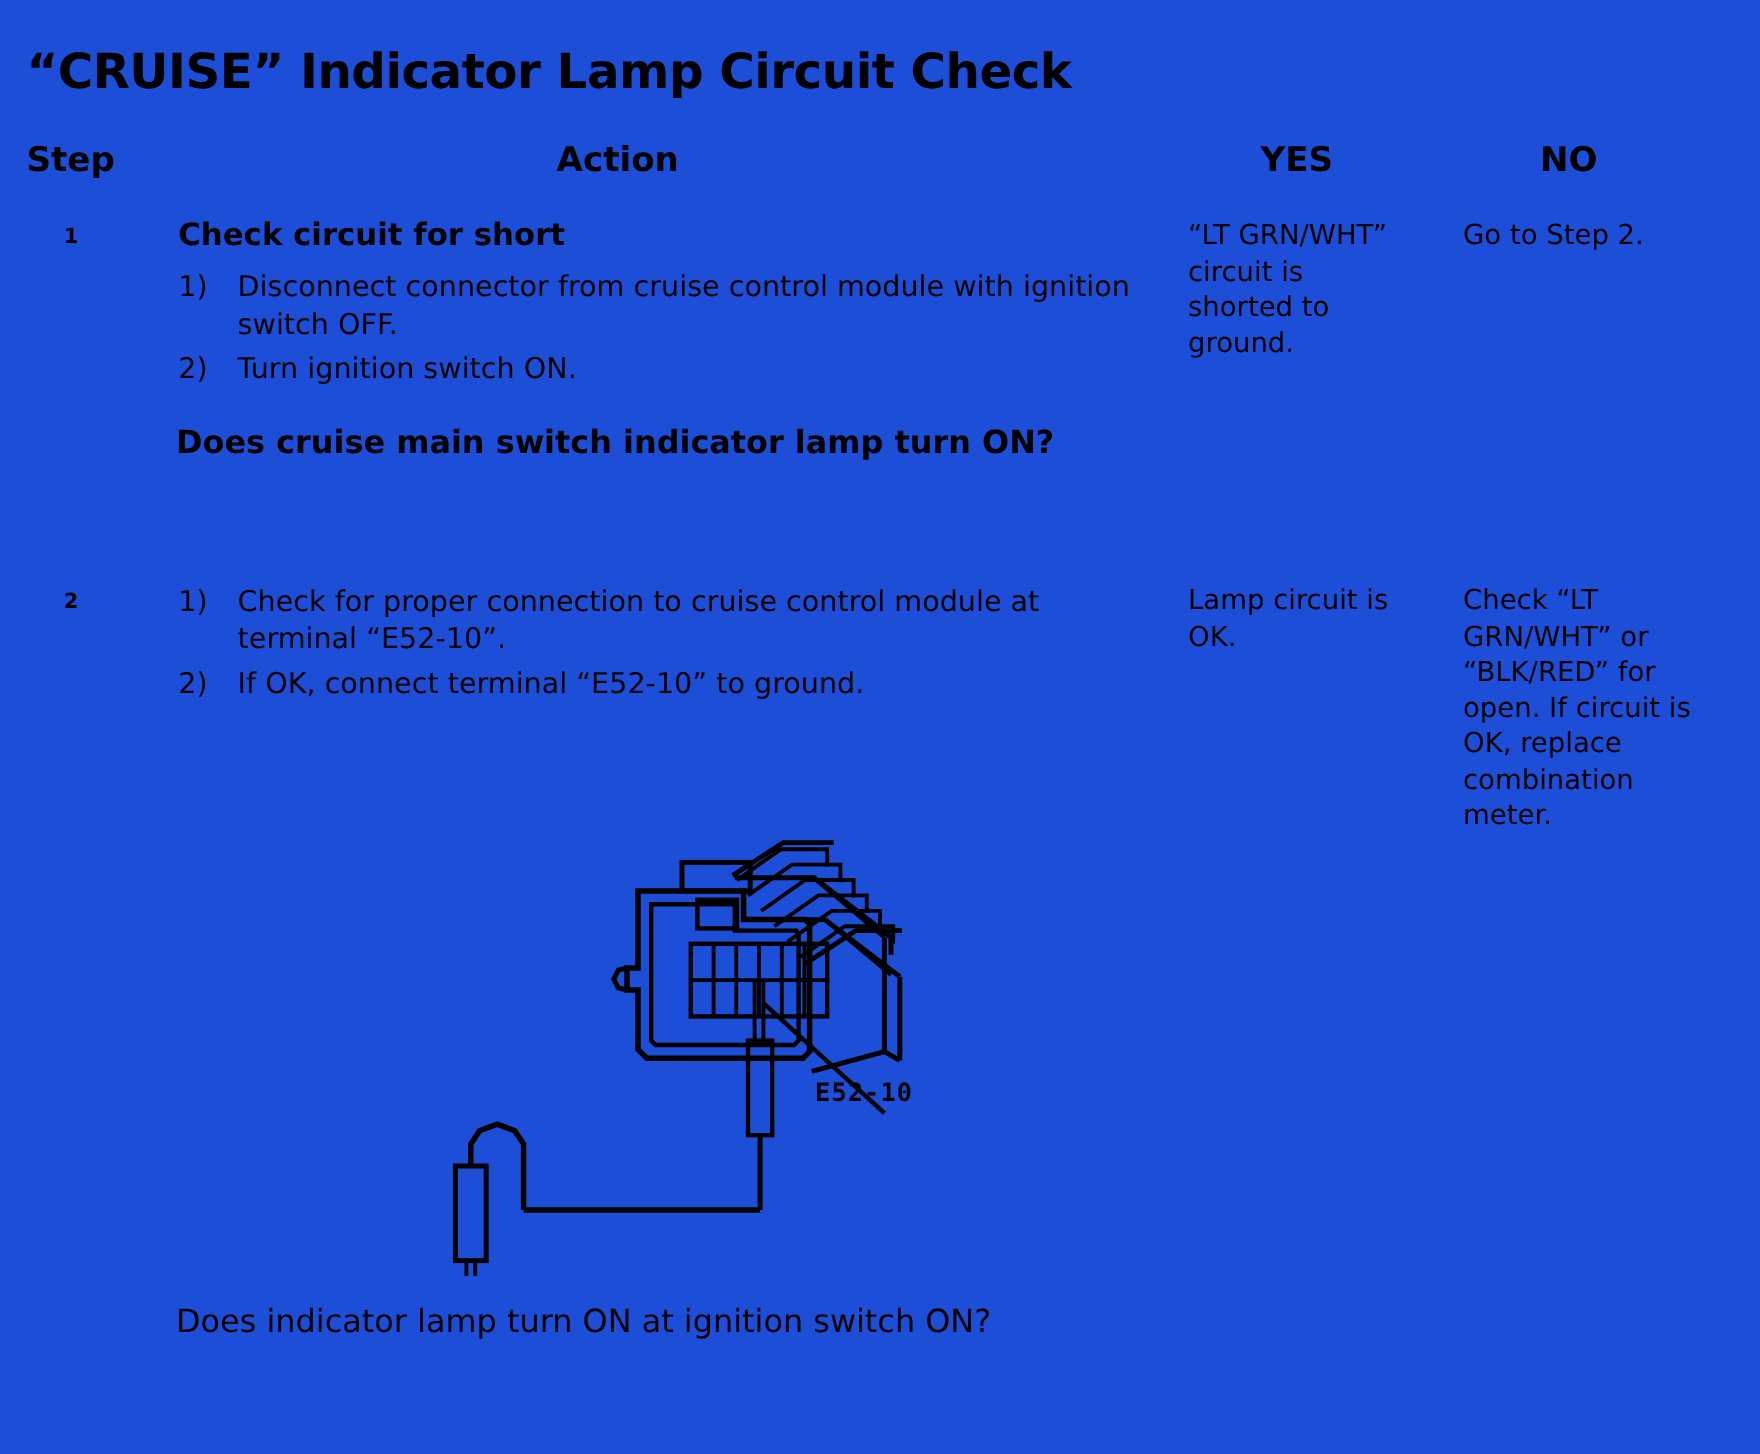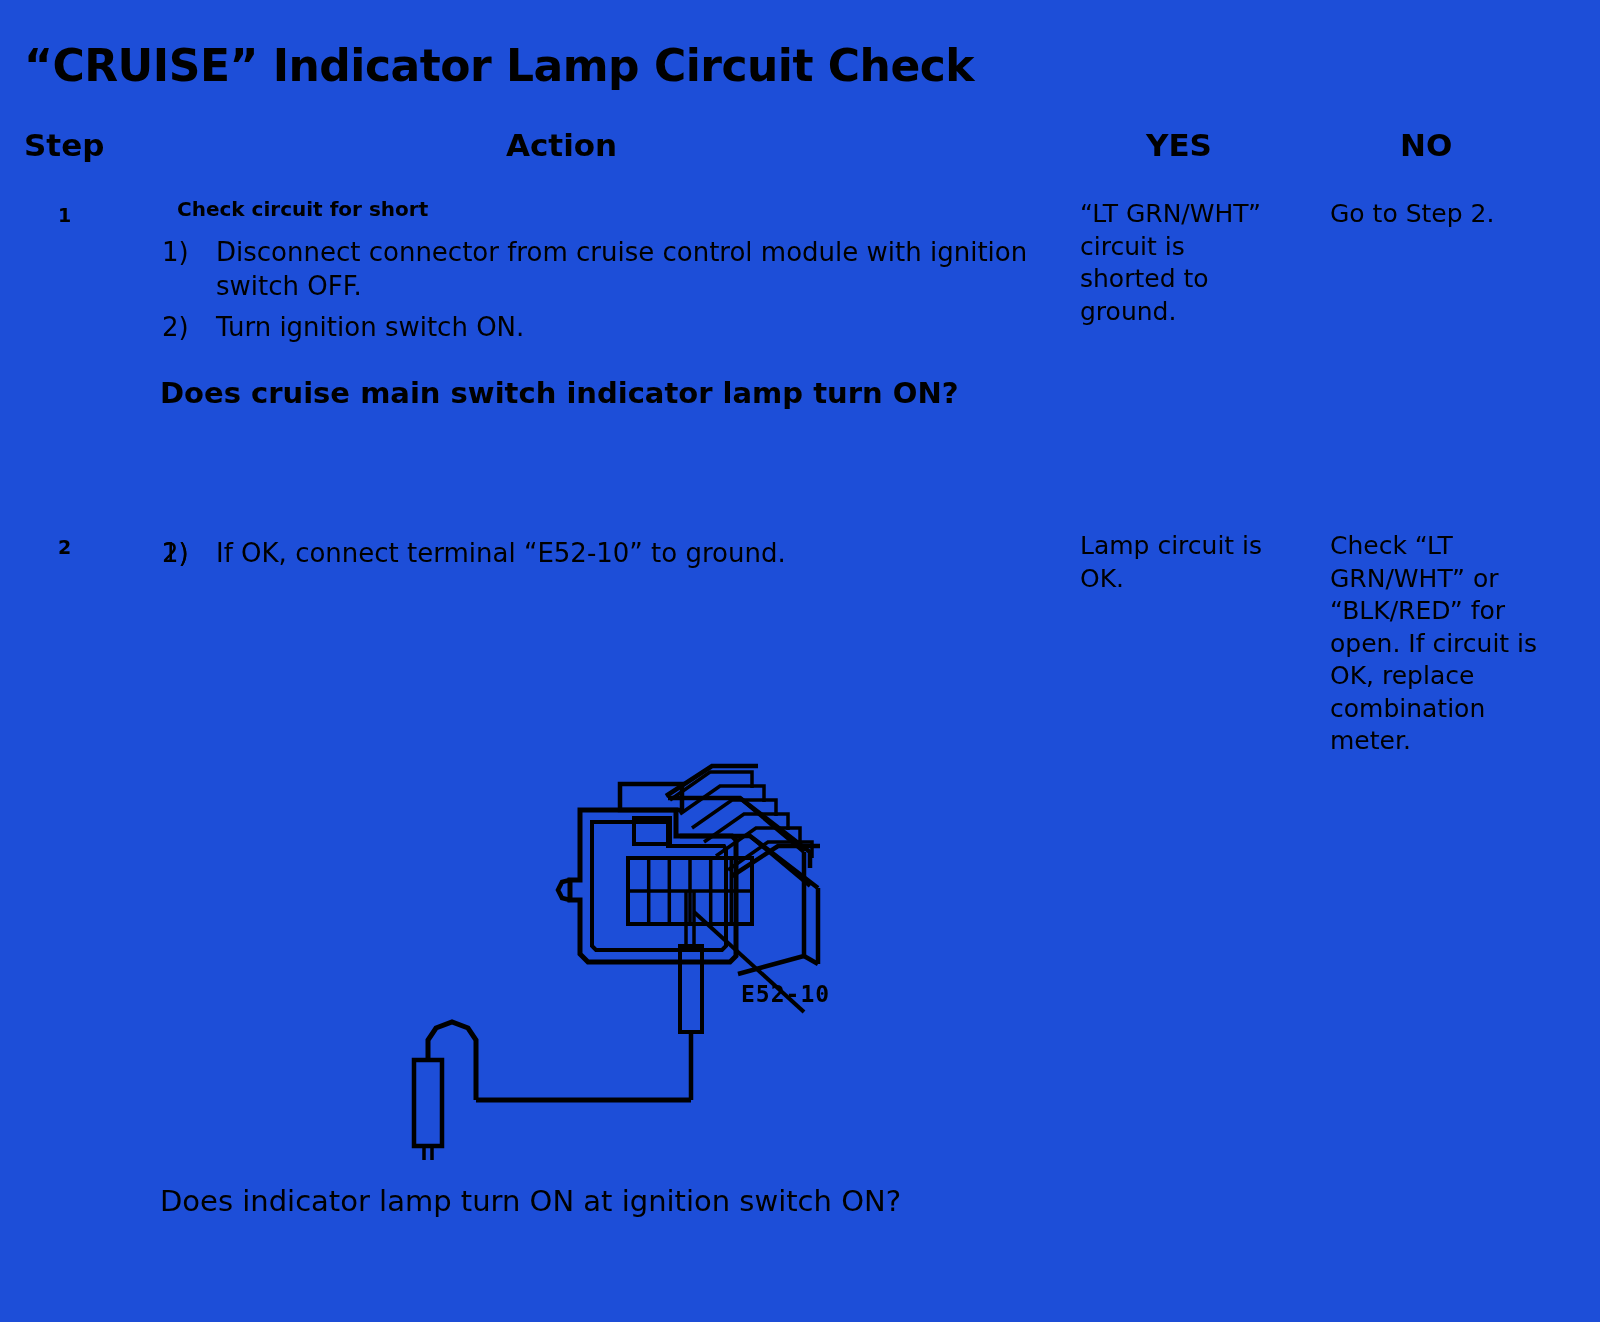--- a/index.html
+++ b/index.html
@@ -75,24 +75,24 @@
   }
   .cell-no {
     position: absolute;
     left: 1330px;
     width: 215px;
     font-size: 25px;
     line-height: 1.3;
   }
 
   .action-title {
-    font-size: 20px;
+    font-size: 28px;
     font-weight: bold;
     line-height: 1.15;
-    margin: 0 0 14px 17px;
+    margin: 0 0 14px 2px;
   }
   .action-question {
     font-size: 29px;
     font-weight: bold;
     line-height: 1.35;
     margin: 30px 0 0 0;
   }
   ol.substeps {
     list-style: none;
     margin: 0;
@@ -185,20 +185,21 @@
 
   <div class="row" id="row-2">
 
     <div class="cell-step">2</div>
 
     <div class="cell-action">
 
       <ol class="substeps">
         <li>
           <span class="marker">1)</span>
+          <span>Check for proper connection to cruise control module at terminal “E52-10”.</span>
         </li>
         <li>
           <span class="marker">2)</span>
           <span>If OK, connect terminal “E52-10” to ground.</span>
         </li>
       </ol>
     </div>
 
     <div class="cell-yes">Lamp circuit is OK.</div>
 

